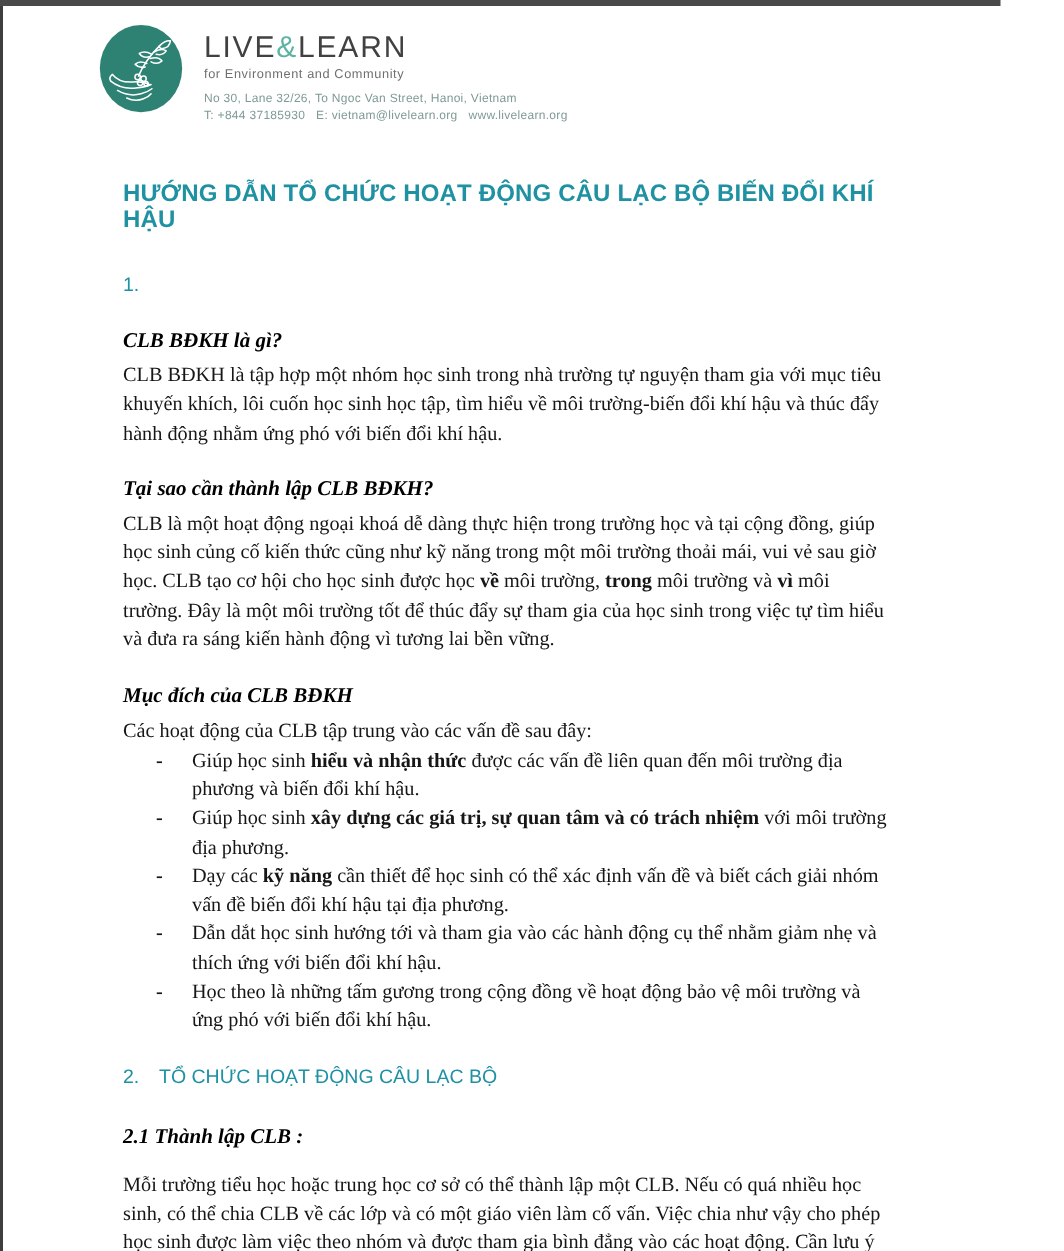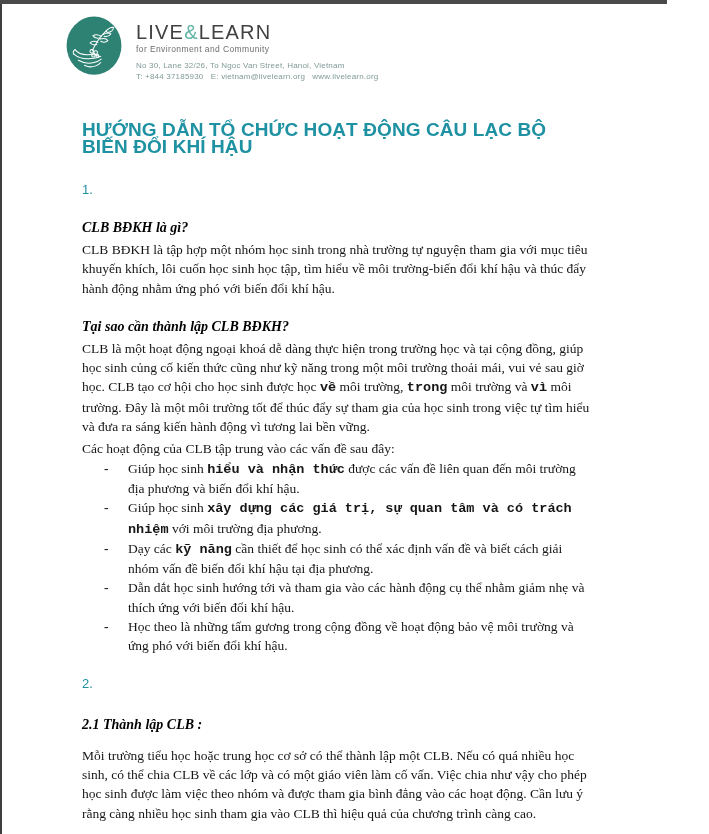--- a/index.html
+++ b/index.html
@@ -36,21 +36,21 @@
   .brand-line .amp{color:var(--logo-amp);}
   .tagline{font-size:8.5px;color:#6e6e6e;letter-spacing:0.4px;margin-top:2px;}
   .address{font-size:8px;color:var(--addr);margin-top:7px;letter-spacing:0.2px;}
   .contact{font-size:8px;color:var(--addr);margin-top:2px;letter-spacing:0.2px;white-space:pre;}
 
   
   .content{padding:0 72px 0 82px;}
   .doc-title{
     margin:40px 0 0 0;
     font-family:"Liberation Sans", sans-serif;
-    font-size:19px;font-weight:bold;color:var(--accent);
+    font-size:16px;font-weight:bold;color:var(--accent);
     letter-spacing:0.1px;line-height:17px;
   }
   .sec-heading{
     display:flex;align-items:baseline;
     font-family:"Liberation Sans", sans-serif;
     font-size:13px;color:var(--accent);line-height:16px;
   }
   .sec-heading .sec-num{width:24px;flex:0 0 auto;}
   .sec1{margin-top:27px;}
   .sec2{margin-top:20px;}
@@ -67,21 +67,21 @@
     font-size:13.5px;line-height:19.3px;
   }
   .bullets{margin:0;}
   .bullet{
     display:flex;
     padding-left:22px;
     font-size:13.5px;line-height:19.3px;
   }
   .bullet .dash{width:24px;flex:0 0 auto;font-weight:bold;}
   .bullet .btext{flex:1;}
-  b,.b{font-weight:bold;font-family:Liberation Mono, monospace;}
+  b,.b{font-weight:bold;}
 </style>
 </head>
 <body>
 
 <div class="page">
   <div class="top-strip"></div>
   <div class="left-line"></div>
 
   <header class="letterhead">
     <svg class="logo" width="56" height="60" viewBox="0 0 100 107" aria-hidden="true">
@@ -118,20 +118,21 @@
     <div class="sec-heading sec1">
       <span class="sec-num">1.</span>
     </div>
 
     <h3 class="sub-heading mt-a">CLB BĐKH là gì?</h3>
     <p class="body">CLB BĐKH là tập hợp một nhóm học sinh trong nhà trường tự nguyện tham gia với mục tiêu khuyến khích, lôi cuốn học sinh học tập, tìm hiểu về môi trường-biến đổi khí hậu và thúc đẩy hành động nhằm ứng phó với biến đổi khí hậu.</p>
 
     <h3 class="sub-heading mt-b">Tại sao cần thành lập CLB BĐKH?</h3>
     <p class="body"><span>CLB là một hoạt động ngoại khoá dễ dàng thực hiện trong trường học và tại cộng đồng, giúp học sinh củng cố kiến thức cũng như kỹ năng trong một môi trường thoải mái, vui vẻ sau giờ học. CLB tạo cơ hội cho học sinh được học </span><span class="b">về</span><span> môi trường, </span><span class="b">trong</span><span> môi trường và </span><span class="b">vì</span><span> môi trường. Đây là một môi trường tốt để thúc đẩy sự tham gia của học sinh trong việc tự tìm hiểu và đưa ra sáng kiến hành động vì tương lai bền vững.</span></p>
 
+    <h3 class="sub-heading mt-a">Mục đích của CLB BĐKH</h3>
     <p class="body">Các hoạt động của CLB tập trung vào các vấn đề sau đây:</p>
 
     <div class="bullets">
       <div class="bullet">
         <span class="dash">-</span>
         <span class="btext"><span>Giúp học sinh </span><span class="b">hiểu và nhận thức</span><span> được các vấn đề liên quan đến môi trường địa phương và biến đổi khí hậu.</span></span>
       </div>
       <div class="bullet">
         <span class="dash">-</span>
         <span class="btext"><span>Giúp học sinh </span><span class="b">xây dựng các giá trị, sự quan tâm và có trách nhiệm</span><span> với môi trường địa phương.</span></span>
@@ -145,18 +146,19 @@
         <span class="btext"><span>Dẫn dắt học sinh hướng tới và tham gia vào các hành động cụ thể nhằm giảm nhẹ và thích ứng với biến đổi khí hậu.</span></span>
       </div>
       <div class="bullet">
         <span class="dash">-</span>
         <span class="btext"><span>Học theo là những tấm gương trong cộng đồng về hoạt động bảo vệ môi trường và ứng phó với biến đổi khí hậu.</span></span>
       </div>
     </div>
 
     <div class="sec-heading sec2">
       <span class="sec-num">2.</span>
+      <span class="sec-text">TỔ CHỨC HOẠT ĐỘNG CÂU LẠC BỘ</span>
     </div>
 
     <h3 class="sub-heading mt-c">2.1 Thành lập CLB :</h3>
     <p class="body">Mỗi trường tiểu học hoặc trung học cơ sở có thể thành lập một CLB. Nếu có quá nhiều học sinh, có thể chia CLB về các lớp và có một giáo viên làm cố vấn. Việc chia như vậy cho phép học sinh được làm việc theo nhóm và được tham gia bình đẳng vào các hoạt động. Cần lưu ý rằng càng nhiều học sinh tham gia vào CLB thì hiệu quả của chương trình càng cao.</p>
   </main>
 </div>
 
 </body></html>

